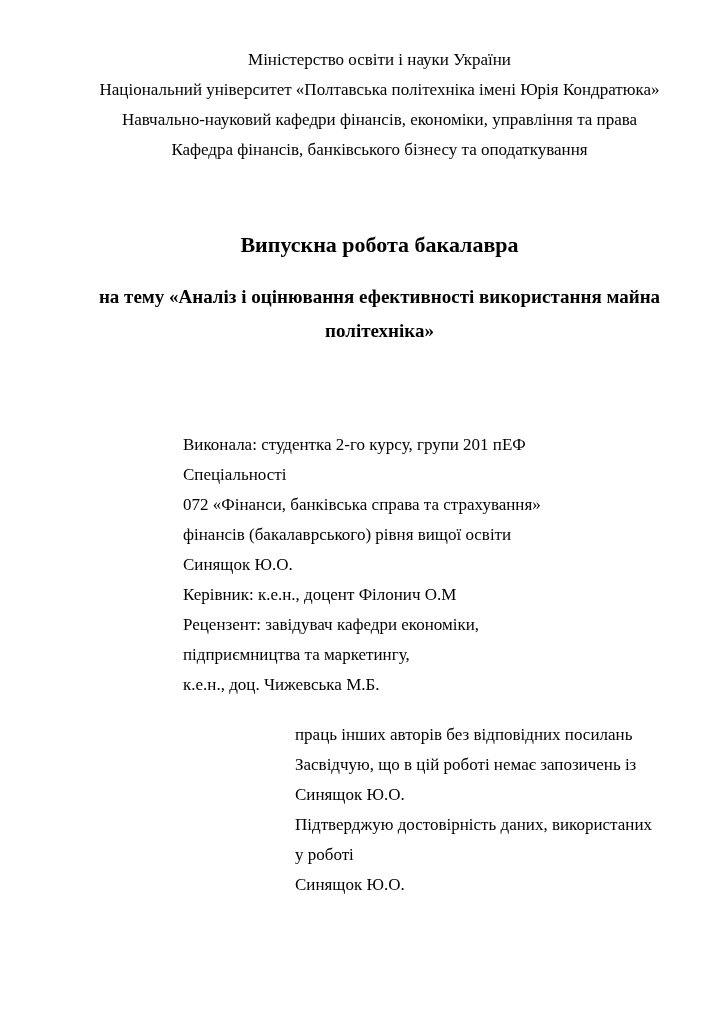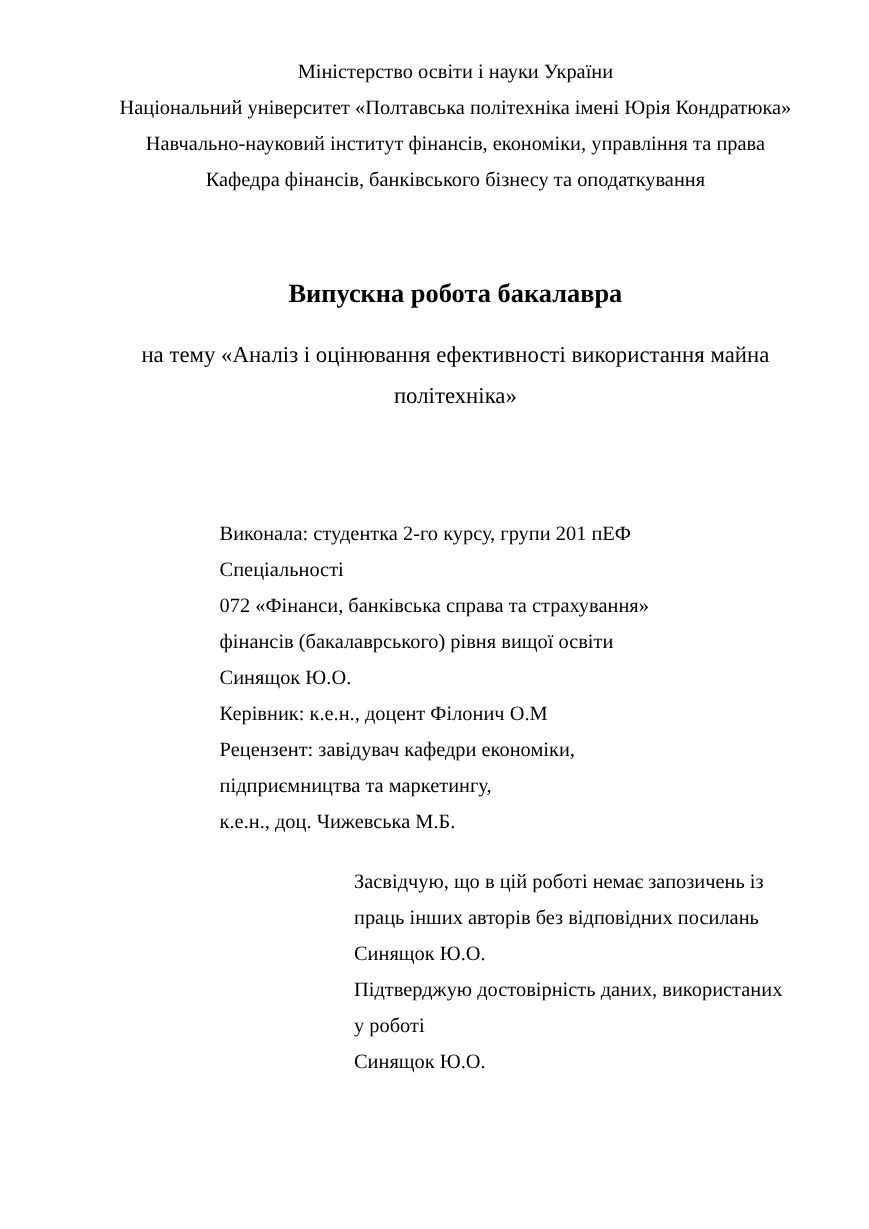--- a/index.html
+++ b/index.html
@@ -31,21 +31,21 @@
     text-align: center;
     font-size: 22px;
     font-weight: bold;
     line-height: 32px;
     white-space: nowrap;
   }
   .thesis-topic {
     margin-top: 19px;
     text-align: center;
     font-size: 19px;
-    font-weight: normal;
+    font-weight: bold;
     line-height: 34px;
   }
   .thesis-topic .line {
     white-space: nowrap;
   }
   .details-block {
     margin-top: 82px;
     margin-left: 86px; 
     font-size: 17px;
     line-height: 30px;
@@ -71,21 +71,21 @@
   }
 </style>
 </head>
 <body>
 
 <div class="page">
 
   <div class="header-block">
     <div class="line">Міністерство освіти і науки України</div>
     <div class="line">Національний університет «Полтавська політехніка імені Юрія Кондратюка»</div>
-    <div class="line">Навчально-науковий інститут фінансів, економіки, управління та права</div>
+    <div class="line">Навчально-науковий кафедри фінансів, економіки, управління та права</div>
     <div class="line">Кафедра фінансів, банківського бізнесу та оподаткування</div>
   </div>
 
   <div class="thesis-title">Випускна робота бакалавра</div>
 
   <div class="thesis-topic">
     <div class="line">на тему «Аналіз і оцінювання ефективності використання майна</div>
     <div class="line">політехніка»</div>
   </div>
 
@@ -95,22 +95,22 @@
     <div class="line">072 «Фінанси, банківська справа та страхування»</div>
     <div class="line">фінансів (бакалаврського) рівня вищої освіти</div>
     <div class="line">Синящок Ю.О.</div>
     <div class="line">Керівник: к.е.н., доцент Філонич О.М</div>
     <div class="line">Рецензент: завідувач кафедри економіки,</div>
     <div class="line">підприємництва та маркетингу,</div>
     <div class="line">к.е.н., доц. Чижевська М.Б.</div>
   </div>
 
   <div class="statement-block">
+    <div class="line">праць інших авторів без відповідних посилань</div>
     <div class="line">Засвідчую, що в цій роботі немає запозичень із</div>
-    <div class="line">праць інших авторів без відповідних посилань</div>
     <div class="line">Синящок Ю.О.</div>
     <div class="line">Підтверджую достовірність даних, використаних</div>
     <div class="line">у роботі</div>
     <div class="line">Синящок Ю.О.</div>
   </div>
 
   <div class="footer-line">Полтава, 2023 року</div>
 
 </div>
 

